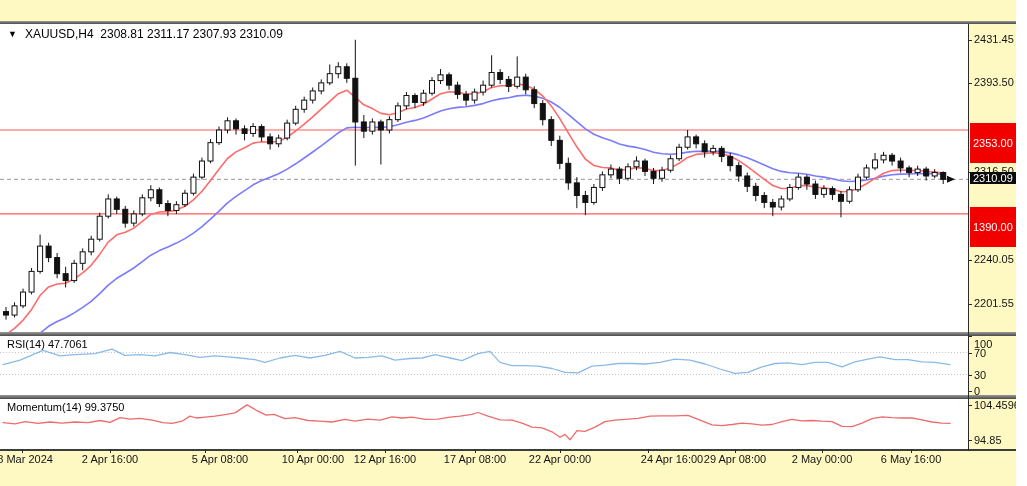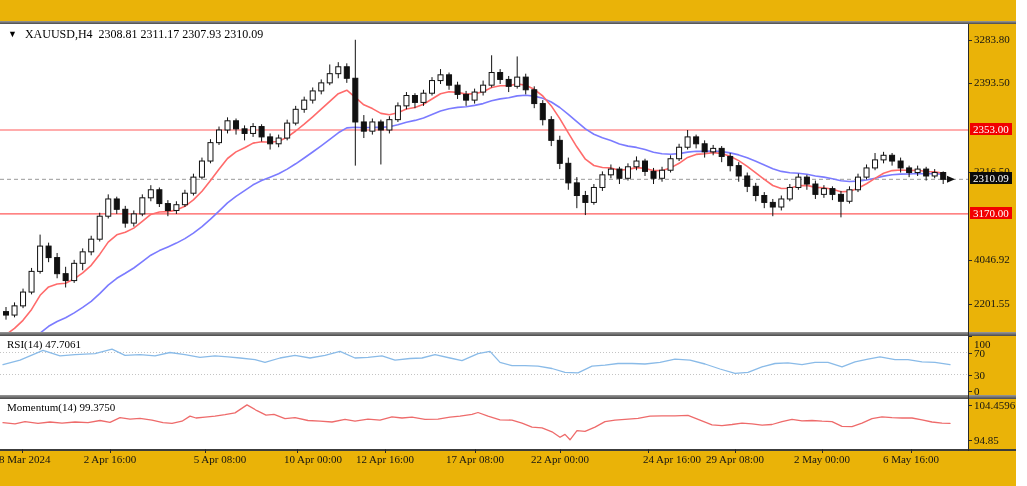--- a/index.html
+++ b/index.html
@@ -1,29 +1,29 @@
 <!DOCTYPE html>
 <html><head>
 <meta charset="utf-8">
 <style>
   html,body{margin:0;padding:0;background:#fff;}
-  #screen{position:relative;width:1016px;height:486px;background:#eab308;overflow:hidden;
-          font-family:Liberation Serif, serif;color:#1c1c1c;}
+  #screen{position:relative;width:1016px;height:486px;background:#fef9c3;overflow:hidden;
+          font-family:Liberation Sans, sans-serif;color:#1c1c1c;}
   .sep{position:absolute;left:0;width:1027px;background:linear-gradient(#9a9a9a,#4a4a4a);}
   #top-bar{top:21px;height:3px;}
   #sep-rsi{top:332px;height:4px;}
   #sep-mom{top:395px;height:4px;}
   #sep-bottom{top:449px;height:2px;background:#3c3c3c;}
   .panel-svg{position:absolute;left:0;background:#fff;}
   #axis-line{position:absolute;left:968px;top:24px;width:1px;height:427px;background:#2a2a2a;}
   #symbol-info{position:absolute;left:8px;top:27px;font-size:12px;color:#000;white-space:nowrap;}
   #symbol-info .tri{font-size:9px;margin-right:8px;vertical-align:1px;}
   .ind-label{position:absolute;left:7px;font-size:11px;color:#000;white-space:nowrap;}
   .ylab{position:absolute;left:974px;font-size:11px;color:#141414;white-space:nowrap;}
-  .ylab.red{left:970px;background:#f20000;color:#fff;padding:0 3px;font-size:11px;}
+  .ylab.red{left:970px;background:#f20000;color:#fff;padding:14px 3px;font-size:11px;}
   .ylab.cur{left:970px;background:#0a0a0a;color:#fff;padding:0 3px;font-size:11px;}
   .xlab{position:absolute;top:453px;font-size:11px;color:#141414;white-space:nowrap;transform:translateX(-50%);}
   .tick{position:absolute;background:#2a2a2a;}
 </style>
 </head>
 <body>
 
 <div id="screen">
   <div class="sep" id="top-bar"></div>
 
@@ -272,30 +272,30 @@
 
   <div class="sep" id="sep-mom"></div>
   <svg id="mom-svg" class="panel-svg" style="top:399px;" width="968" height="50" viewBox="0 0 968 50">
       <polyline points="3.0,23.7 15.0,24.8 25.0,22.6 38.0,24.4 50.0,23.0 62.0,24.1 75.0,23.0 88.0,23.7 100.0,21.5 110.0,23.3 120.0,18.6 130.0,20.1 140.0,19.3 152.0,21.1 163.0,23.7 172.0,24.4 182.0,22.2 190.0,17.1 196.0,19.0 205.0,18.2 215.0,17.1 225.0,15.7 235.0,13.9 247.0,5.9 257.0,11.7 266.0,16.1 274.0,15.3 285.0,19.7 295.0,18.6 308.0,21.5 320.0,22.2 332.0,23.0 345.0,20.4 355.0,22.2 368.0,20.1 380.0,21.1 392.0,17.9 402.0,19.0 412.0,18.2 425.0,20.4 438.0,20.1 450.0,18.2 460.0,17.1 472.0,15.3 478.0,13.5 488.0,17.1 500.0,20.8 512.0,21.1 522.0,24.1 532.0,28.1 542.0,28.8 552.0,32.8 560.0,38.3 565.0,35.4 570.0,40.8 577.0,31.7 585.0,32.4 595.0,28.1 605.0,22.6 615.0,21.1 625.0,20.4 638.0,19.3 650.0,17.1 662.0,16.8 675.0,16.8 688.0,16.4 700.0,21.1 712.0,25.9 722.0,26.6 732.0,25.5 742.0,24.1 752.0,24.8 762.0,26.2 772.0,25.5 782.0,22.6 792.0,20.4 802.0,21.9 812.0,21.5 822.0,22.2 832.0,22.6 842.0,27.3 852.0,27.7 862.0,24.1 872.0,19.7 882.0,17.9 892.0,18.6 902.0,19.0 912.0,19.0 922.0,20.8 932.0,23.0 942.0,24.1 950.0,24.4" fill="none" stroke="#ee6b6b" stroke-width="1.3" stroke-linejoin="round" stroke-linecap="round"></polyline>
     </svg>
   <div class="ind-label" style="top:401px;">Momentum(14) 99.3750</div>
 
   <div class="sep" id="sep-bottom"></div>
   <div id="axis-line"></div>
   <div id="labels-layer">
-      <div class="ylab" style="top: 32.8276px;">3283.80</div>
+      <div class="ylab" style="top: 32.8276px;">2431.45</div>
       <div class="tick" style="left: 968px; top: 39.8276px; width: 4px; height: 1px;"></div>
       <div class="ylab" style="top: 76.4483px;">2393.50</div>
       <div class="tick" style="left: 968px; top: 83.4483px; width: 4px; height: 1px;"></div>
       <div class="ylab red" style="top: 123px;">2353.00</div>
       <div class="ylab" style="top: 164.954px;">2316.50</div>
       <div class="tick" style="left: 968px; top: 171.954px; width: 4px; height: 1px;"></div>
       <div class="ylab cur" style="top: 172.322px;">2310.09</div>
-      <div class="ylab red" style="top: 206.908px;">3170.00</div>
-      <div class="ylab" style="top: 252.828px;">4046.92</div>
+      <div class="ylab red" style="top: 206.908px;">1390.00</div>
+      <div class="ylab" style="top: 252.828px;">2240.05</div>
       <div class="tick" style="left: 968px; top: 259.828px; width: 4px; height: 1px;"></div>
       <div class="ylab" style="top: 297.08px;">2201.55</div>
       <div class="tick" style="left: 968px; top: 304.08px; width: 4px; height: 1px;"></div>
       <div class="xlab" style="left: 22px;">28 Mar 2024</div>
       <div class="tick" style="left: 22px; top: 449px; width: 1px; height: 4px;"></div>
       <div class="xlab" style="left: 110px;">2 Apr 16:00</div>
       <div class="tick" style="left: 110px; top: 449px; width: 1px; height: 4px;"></div>
       <div class="xlab" style="left: 220px;">5 Apr 08:00</div>
       <div class="tick" style="left: 205px; top: 449px; width: 1px; height: 4px;"></div>
       <div class="xlab" style="left: 297px; margin-left: 16px;">10 Apr 00:00</div>

